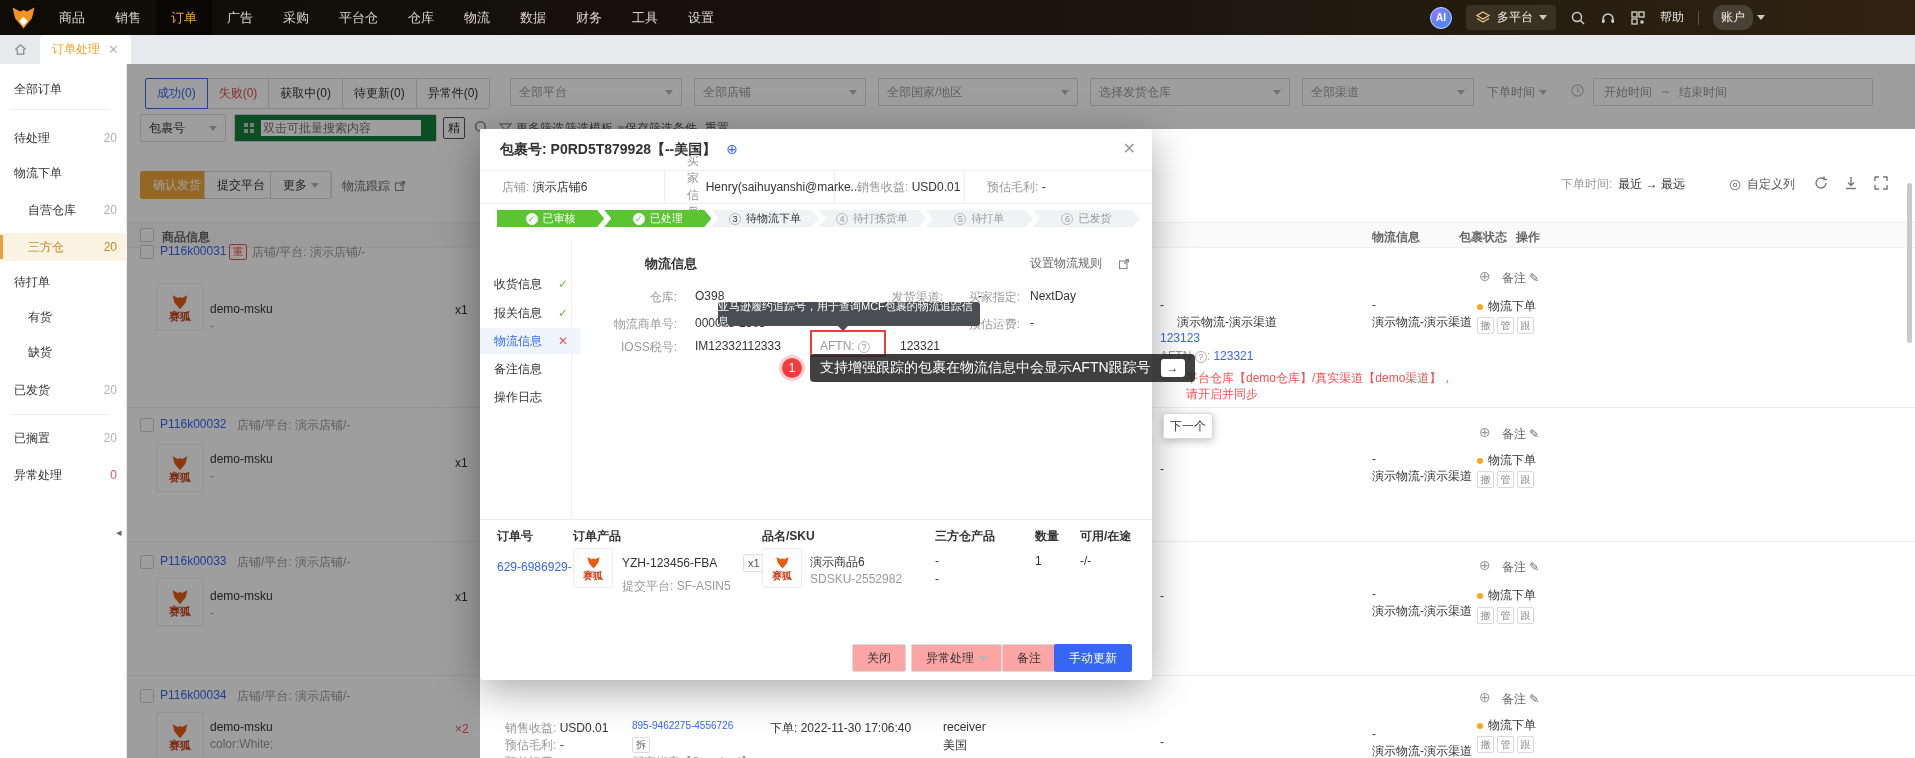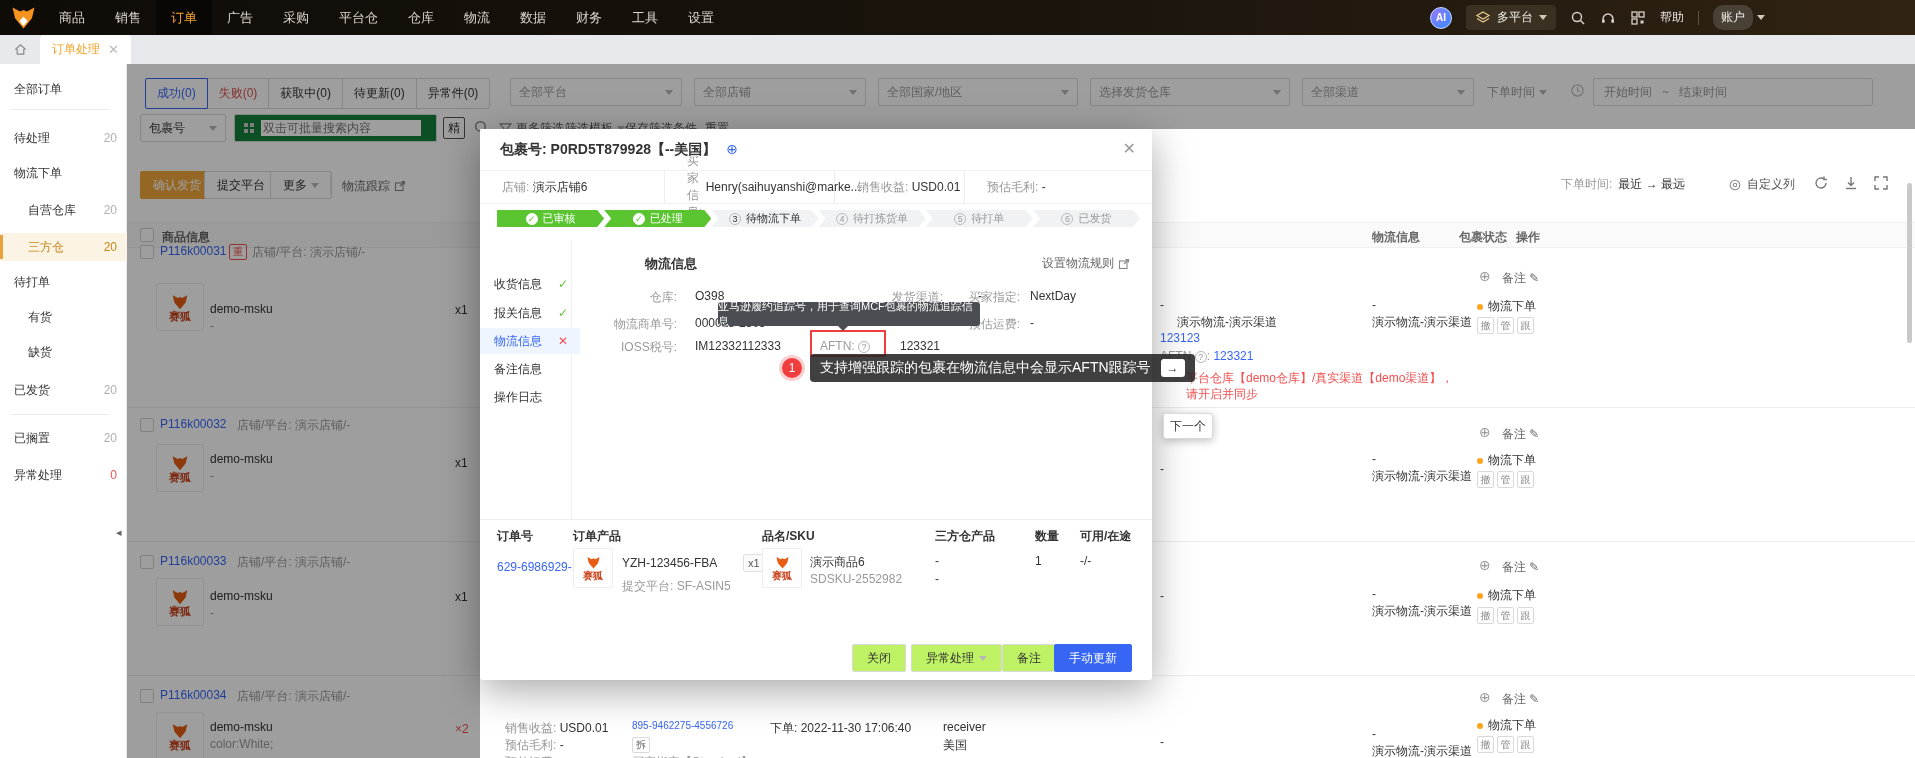--- a/index.html
+++ b/index.html
@@ -95,21 +95,21 @@
   .m-nav-item .mk{position:absolute;right:12px;font-weight:bold;}
   .m-nav-item.active{background:#eef5ff;color:#3766f4;}
   .mlabel{position:absolute;font-size:12px;color:#9a9a9a;text-align:right;}
   .mval{position:absolute;font-size:12px;color:#333;}
   .tooltipd{position:absolute;left:238px;top:173px;width:262px;height:24px;background:#4a4d52;color:#fff;font-size:11px;border-radius:3px;display:flex;align-items:center;justify-content:center;z-index:4;}
   .tooltipd::after{content:"";position:absolute;left:120px;bottom:-5px;border-left:5px solid transparent;border-right:5px solid transparent;border-top:5px solid #4a4d52;}
   .redbox{position:absolute;left:330px;top:201px;width:76px;height:27px;border:2px solid #f03e3e;z-index:3;}
   .m-thead{position:absolute;top:390px;left:0;width:672px;height:28px;border-top:1px solid #ededed;}
   .m-th{position:absolute;top:8px;font-size:12px;color:#333;font-weight:bold;}
   .m-td{position:absolute;font-size:12px;}
-  .m-btn{position:absolute;height:28px;border:1px solid #d9d9d9;border-radius:2px;background:#bef264;font-size:12px;color:#333;display:flex;align-items:center;justify-content:center;gap:5px;padding:0 14px;top:515px;cursor:pointer;}
+  .m-btn{position:absolute;height:28px;border:1px solid #d9d9d9;border-radius:2px;background:#fca5a5;font-size:12px;color:#333;display:flex;align-items:center;justify-content:center;gap:5px;padding:0 14px;top:515px;cursor:pointer;}
   .m-btn.primary{background:#3766f4;border-color:#3766f4;color:#fff;}
   .xchip{border:1px solid #e0e0e0;border-radius:2px;font-size:11px;color:#555;padding:0 4px;line-height:16px;background:#fafafa;}
 
   
   .tour-balloon{left:782px;top:353px;height:30px;display:flex;align-items:center;z-index:20;}
   .tour-num{width:20px;height:20px;border-radius:50%;background:#f03e3e;color:#fff;font-size:12px;display:flex;align-items:center;justify-content:center;margin-right:8px;box-shadow:0 0 0 3px rgba(240,62,62,.25);}
   .tour-box{background:rgba(38,38,38,.88);color:#fff;font-size:14px;border-radius:4px;padding:5px 10px;display:flex;align-items:center;gap:10px;white-space:nowrap;}
   .tour-go{background:#fff;color:#333;border-radius:3px;font-size:12px;padding:0 6px;line-height:18px;}
   .tour-next{left:1163px;top:413px;width:50px;height:26px;background:#fff;border:1px solid #d9d9d9;border-radius:3px;font-size:12px;color:#333;display:flex;align-items:center;justify-content:center;box-shadow:0 2px 8px rgba(0,0,0,.25);z-index:20;cursor:pointer;}
 
@@ -560,21 +560,21 @@
         </div>
       <div class="m-nav-item" style="top:116px;">
           <span class="lbl">备注信息</span>
         </div>
       <div class="m-nav-item" style="top:144px;">
           <span class="lbl">操作日志</span>
         </div>
     </nav>
 
     <div class="ab bold" style="left:165px;top:126px;font-size:13px;color:#333;">物流信息</div>
-    <div class="ab" style="right:22px;top:126px;display:flex;align-items:center;gap:4px;font-size:12px;color:#666;">
+    <div class="ab" style="right:22px;top:126px;display:flex;align-items:center;gap:16px;font-size:12px;color:#666;">
       <span>设置物流规则</span>
       <span>
           <svg width="12" height="12" viewBox="0 0 12 12">
             <rect x="1.5" y="3" width="7.5" height="7.5" fill="none" stroke="#888" stroke-width="1.1"></rect>
             <path d="M6 6 L10.5 1.5 M7.5 1.5 H10.5 V4.5" fill="none" stroke="#888" stroke-width="1.1"></path>
           </svg>
         </span>
     </div>
 
     <div class="mlabel" style="left:120px;top:160px;width:77px;">仓库:</div>

